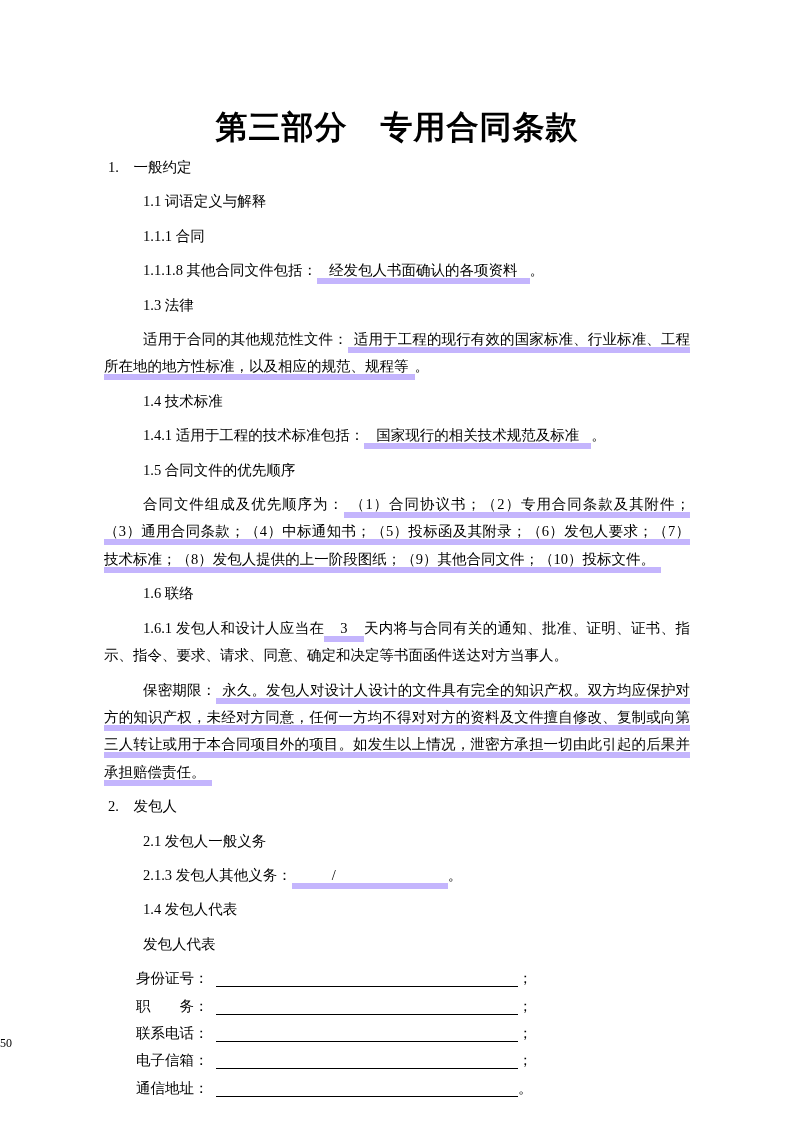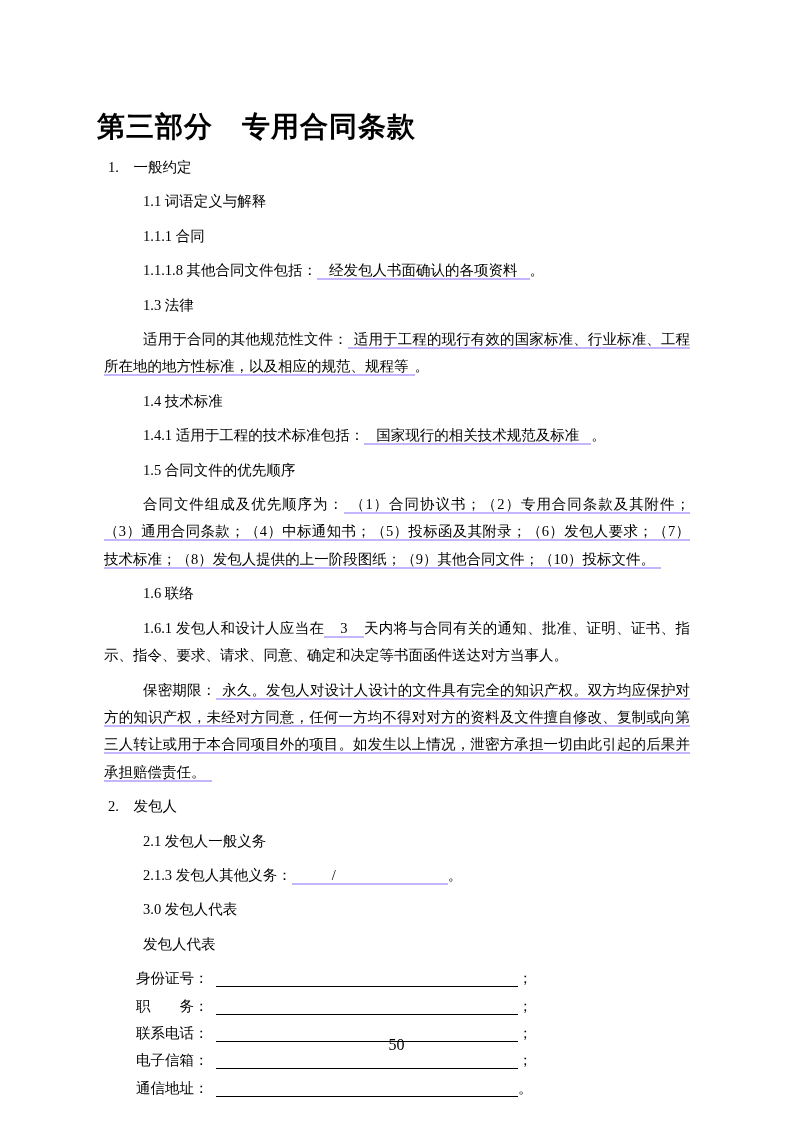--- a/index.html
+++ b/index.html
@@ -11,53 +11,53 @@
     box-sizing: border-box;
     padding: 110px 96px 0 97px;
     font-family: "Liberation Serif", "DejaVu Serif", serif;
     font-size: 14.5px;
     color: #000000;
     overflow: hidden;
   }
   .title {
     font-family: "DejaVu Sans", "Liberation Sans", sans-serif;
     font-weight: 700;
-    font-size: 28px;
+    font-size: 32px;
     line-height: 34px;
     letter-spacing: 1px;
-    text-align: left;
+    text-align: center;
     margin: 0 0 10px 0;
   }
   p { margin: 7px; line-height: 27.4px; }
   .lv1  { text-indent: 4px; }
   .ind  { text-indent: 39px; }
   .just { text-align: justify; }
-  .u { border-bottom: 2px solid #c4b5fd; }
+  .u { border-bottom: 6px solid #c4b5fd; }
   .pad-s   { padding: 0 6px; }
   .pad-m   { padding: 0 12px; }
   .pad-num { padding: 0 16px; }
   .useg  { display: inline-block; height: 2px; vertical-align: baseline; }
   .seg-a { width: 40px; }
   .seg-b { width: 112px; }
   .frow { line-height: 27.4px; margin-left: 39px; }
   .flabel { display: inline-block; min-width: 76px; }
   .fblank {
     display: inline-block;
     width: 302px;
     height: 12px;
     margin-left: 4px;
     border-bottom: 1px solid #000;
     vertical-align: -4px;
   }
   .pageno {
     position: absolute;
     left: 0; right: 0;
     top: 1036px;
-    text-align: center;
-    font-size: 16px;
+    text-align: left;
+    font-size: 12px;
   }
 </style>
 </head>
 <body>
 
 <div class="page">
 
   <div class="title">第三部分　专用合同条款</div>
 
   <p class="lv1">1.　一般约定</p>
@@ -83,21 +83,21 @@
   <p class="ind just"><span>1.6.1 发包人和设计人应当在</span><span class="u pad-num">3</span><span>天内将与合同有关的通知、批准、证明、证书、指示、指令、要求、请求、同意、确定和决定等书面函件送达对方当事人。</span></p>
 
 
   <p class="ind just"><span>保密期限：</span><span class="u pad-s">永久。发包人对设计人设计的文件具有完全的知识产权。双方均应保护对方的知识产权，未经对方同意，任何一方均不得对对方的资料及文件擅自修改、复制或向第三人转让或用于本合同项目外的项目。如发生以上情况，泄密方承担一切由此引起的后果并承担赔偿责任。</span></p>
 
   <p class="lv1">2.　发包人</p>
   <p class="ind">2.1 发包人一般义务</p>
 
   <p class="ind"><span>2.1.3 发包人其他义务：</span><span class="u"><span class="useg seg-a"></span><span>/</span><span class="useg seg-b"></span></span><span>。</span></p>
 
-  <p class="ind">3.0 发包人代表</p>
+  <p class="ind">1.4 发包人代表</p>
   <p class="ind">发包人代表</p>
 
 
   <div class="frow"><span class="flabel">身份证号：</span><span class="fblank"></span><span>；</span></div>
 
   <div class="frow"><span class="flabel">职　　务：</span><span class="fblank"></span><span>；</span></div>
 
   <div class="frow"><span class="flabel">联系电话：</span><span class="fblank"></span><span>；</span></div>
 
   <div class="frow"><span class="flabel">电子信箱：</span><span class="fblank"></span><span>；</span></div>

